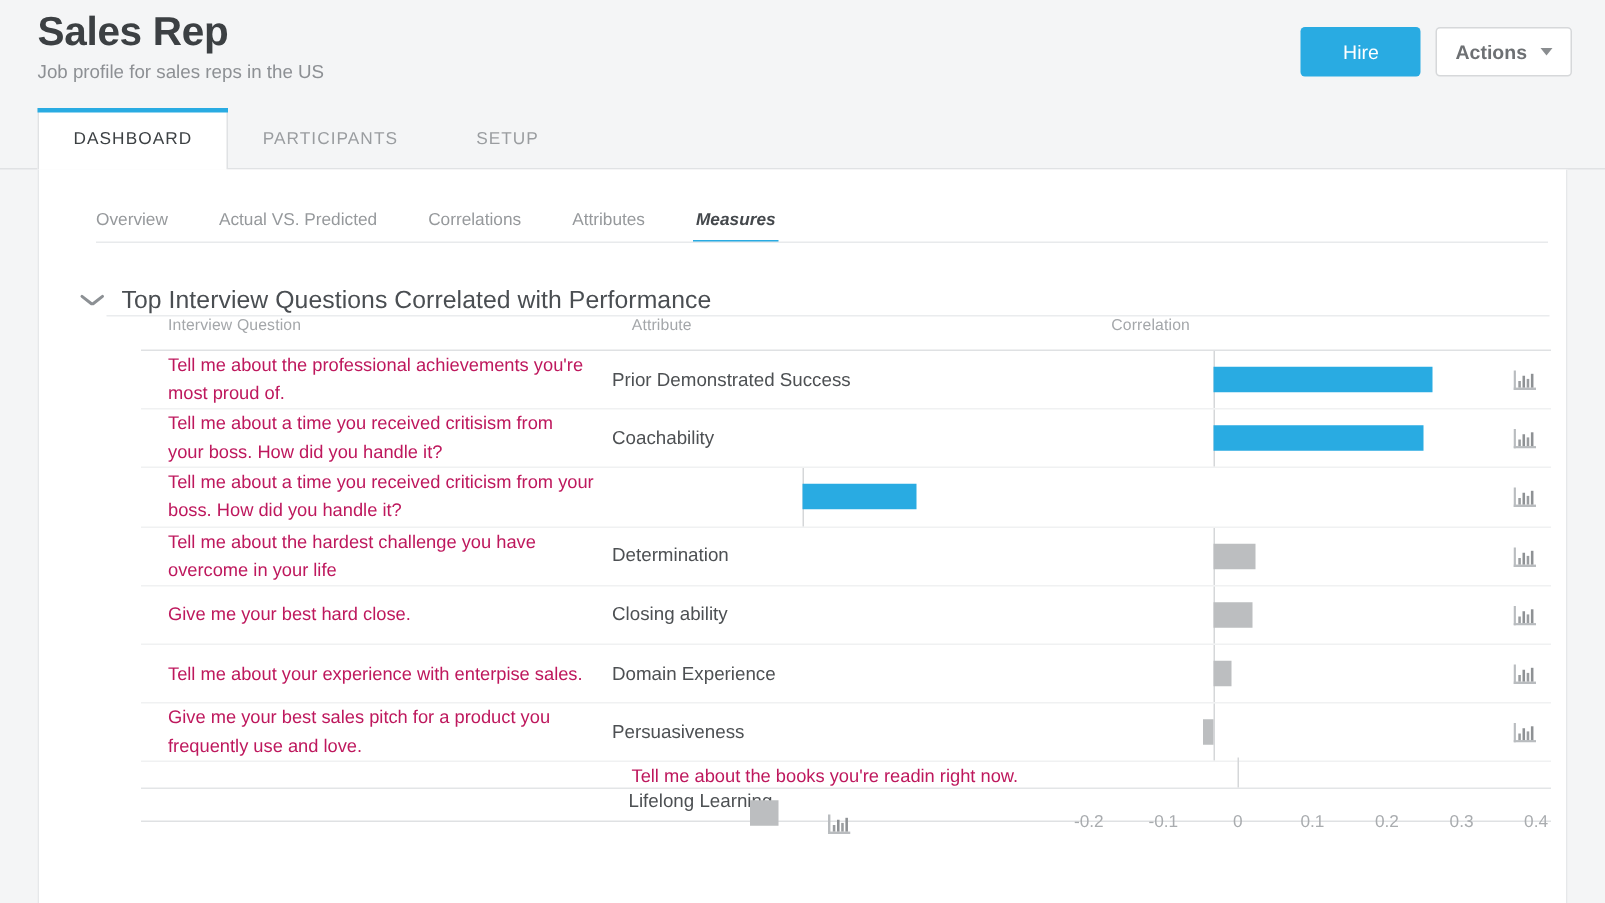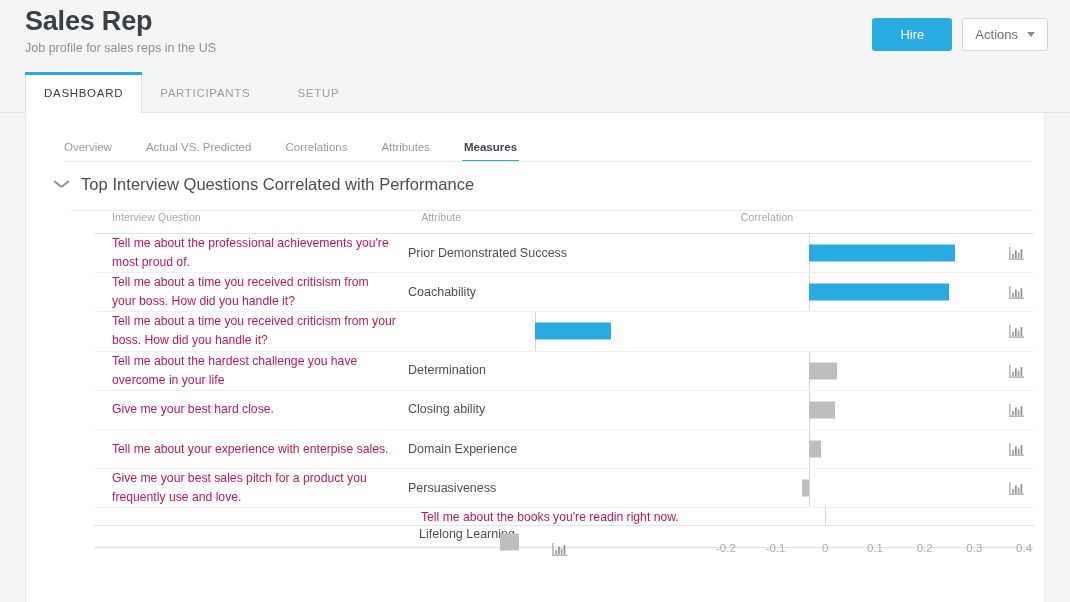--- a/index.html
+++ b/index.html
@@ -34,38 +34,38 @@
   .btn-hire {
     width: 80px; height: 33px; background: #29abe2; color: #ffffff;
     border: none; border-radius: 3px; font-size: 13px;
     font-family: "Liberation Sans", sans-serif; cursor: pointer;
     display: flex; align-items: center; justify-content: center;
   }
   .btn-actions {
     height: 33px; padding: 0 12px; background: #ffffff; color: #6d7073;
     border: 1px solid #d6d8da; border-radius: 3px; font-size: 13px;
     font-family: "Liberation Sans", sans-serif; cursor: pointer;
-    display: flex; align-items: center; gap: 9px;
+    display: flex; align-items: center; gap: 9px; font-weight: bold;
   }
   .caret-down {
     width: 0; height: 0; border-left: 4.5px solid transparent;
     border-right: 4.5px solid transparent; border-top: 5px solid #8a8d90;
   }
 
   
   .tabs-bar {
     position: absolute; left: 0; top: 72px; width: 1070px; height: 41px;
     border-bottom: 1px solid #e0e2e4;
   }
   .tabs-row { position: absolute; left: 25px; top: 0; display: flex; height: 41px; }
   .tab {
     position: relative; height: 41px; display: flex; align-items: center;
     justify-content: center; font-size: 11.5px; letter-spacing: 0.7px;
     color: #9a9da0; cursor: pointer; background: transparent;
-    padding: 0 18px; min-width: 100px;
+    padding: 0 23px; min-width: 100px;
   }
   .tab.active {
     background: #ffffff; color: #3c4043;
     border-left: 1px solid #e0e2e4; border-right: 1px solid #e0e2e4;
   }
   .tab.active::before {
     content: ""; position: absolute; left: -1px; right: -1px; top: 0;
     height: 3px; background: #29abe2;
   }
   .tab.active::after {
@@ -82,33 +82,33 @@
 
   
   .subtabs {
     position: absolute; left: 38px; top: 17px; display: flex; align-items: flex-end;
     height: 32px;
   }
   .subtab {
     position: relative; font-size: 11.5px; color: #96999c; cursor: pointer;
     padding: 0 0 9px 0; margin-right: 34px; white-space: nowrap;
   }
-  .subtab.active { color: #44484c; font-weight: bold; }
+  .subtab.active { color: #44484c; font-weight: bold; font-style: italic; }
   .subtab.active::after {
     content: ""; position: absolute; left: -2px; right: -2px; bottom: 0;
     height: 2px; background: #29abe2;
   }
   .subtabs-underline {
     position: absolute; left: 38px; top: 48px; width: 968px; height: 1px;
     background: #e8eaec;
   }
 
   
   .section-header {
-    position: absolute; left: 28px; top: 62px; display: flex; align-items: center;
+    position: absolute; left: 28px; top: 78px; display: flex; align-items: center;
     gap: 12px; cursor: pointer;
   }
   .chevron {
     width: 15px; height: 9px; position: relative;
   }
   .chevron::before, .chevron::after {
     content: ""; position: absolute; top: 0; width: 10px; height: 1.6px;
     background: #8c9094; border-radius: 1px;
   }
   .chevron::before { left: 0; transform: rotate(38deg); transform-origin: left center; }

